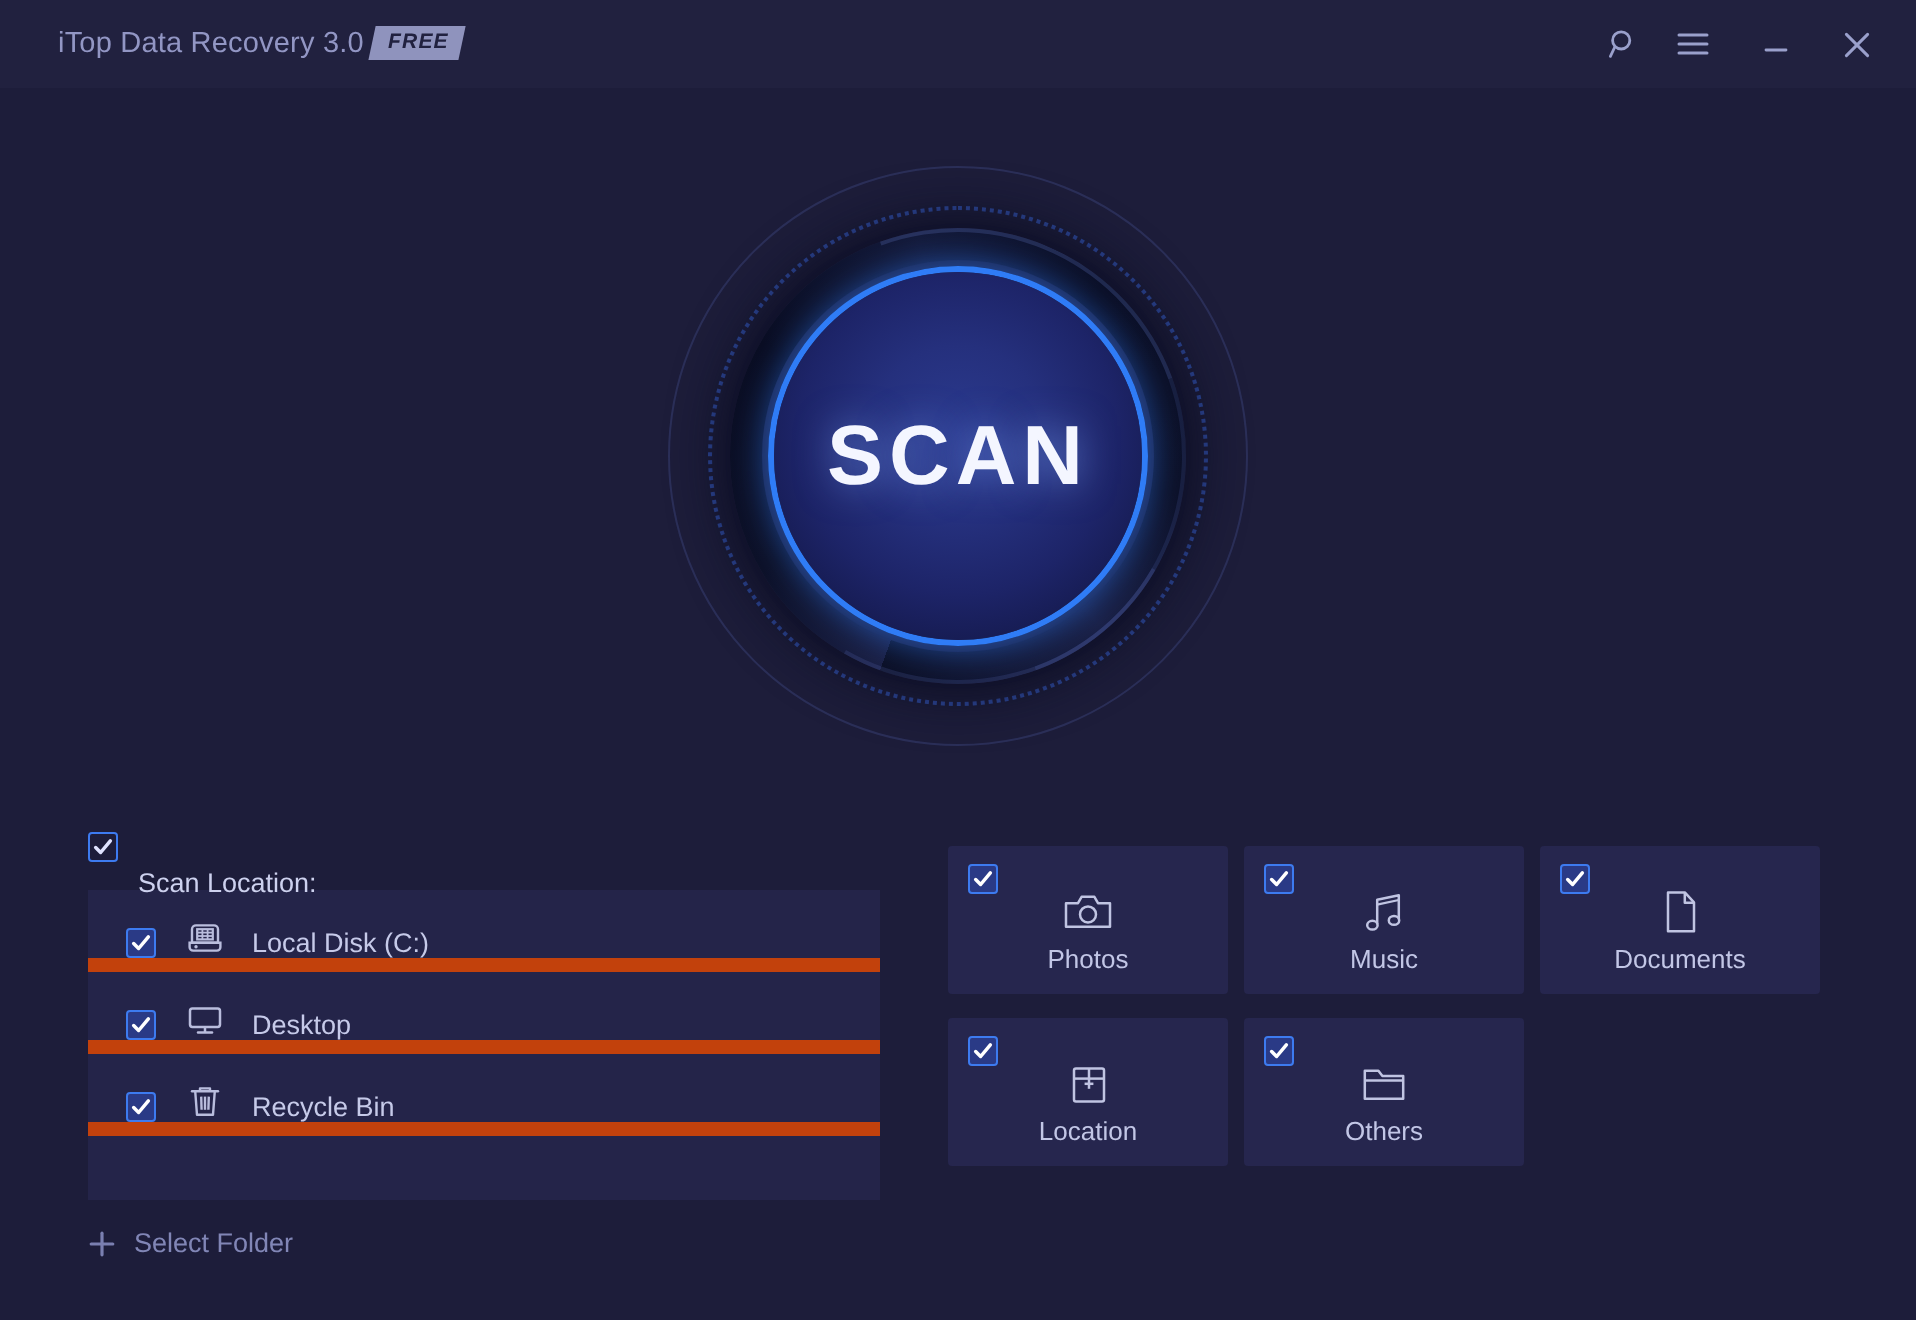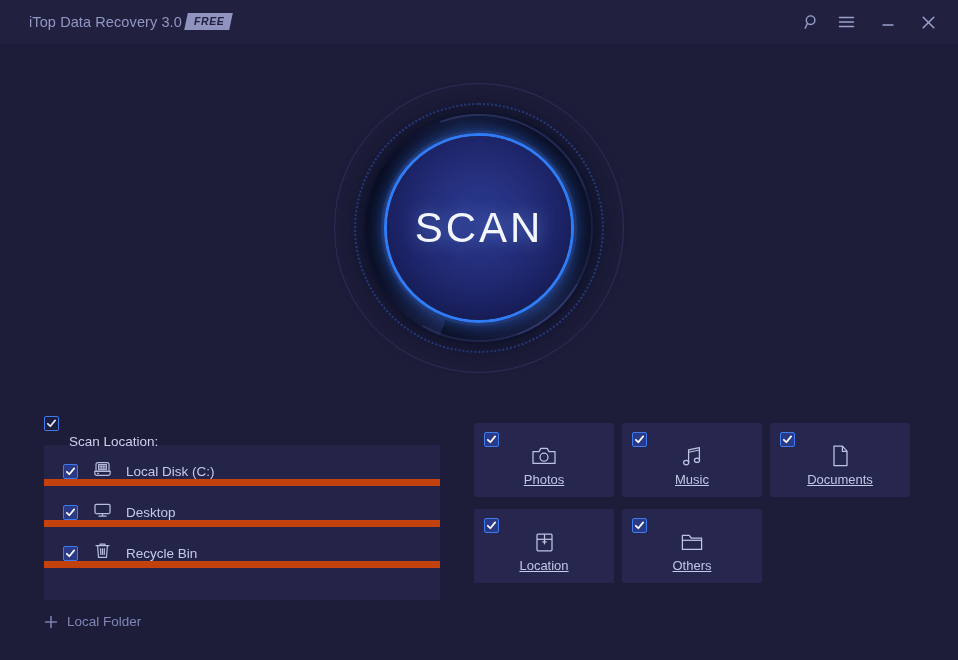--- a/index.html
+++ b/index.html
@@ -160,21 +160,21 @@
     display: flex;
     align-items: center;
     justify-content: center;
     cursor: pointer;
   }
 
   .scan-label {
     font-size: 42px;
     color: #f4f6ff;
     letter-spacing: 3px;
-    font-weight: 400;
+    font-weight: 700;
     text-shadow: 0 0 18px rgba(130,170,255,0.55);
     user-select: none;
   }
 
   
   .arc-hi {
     position: absolute;
     left: 50%; top: 50%;
     width: 228px; height: 228px;
     transform: translate(-50%,-50%);
@@ -307,21 +307,20 @@
     position: relative;
     background: #26264e;
     border-radius: 2px;
     cursor: pointer;
     display: flex;
     flex-direction: column;
     align-items: center;
     justify-content: center;
     gap: 3px;
     padding-top: 10px;
-    text-decoration: underline;
   }
 
   .ft-cb {
     position: absolute;
     top: 9px;
     left: 10px;
   }
 
   .ft-icon {
     height: 26px;
@@ -475,21 +474,21 @@
       <div class="loc-filler"></div>
     </div>
 
     <div class="select-folder">
       <span class="plus-icon">
         <svg width="14" height="14" viewBox="0 0 14 14" fill="none" stroke="currentColor" stroke-width="1.6" stroke-linecap="round">
           <line x1="7" y1="1.6" x2="7" y2="12.4"></line>
           <line x1="1.6" y1="7" x2="12.4" y2="7"></line>
         </svg>
       </span>
-      <span class="select-folder-label">Local Folder</span>
+      <span class="select-folder-label">Select Folder</span>
     </div>
 
   </div>
 
   <div class="right-panel">
 
 
     <div class="ft-grid">
 
       <div class="ft-card">

